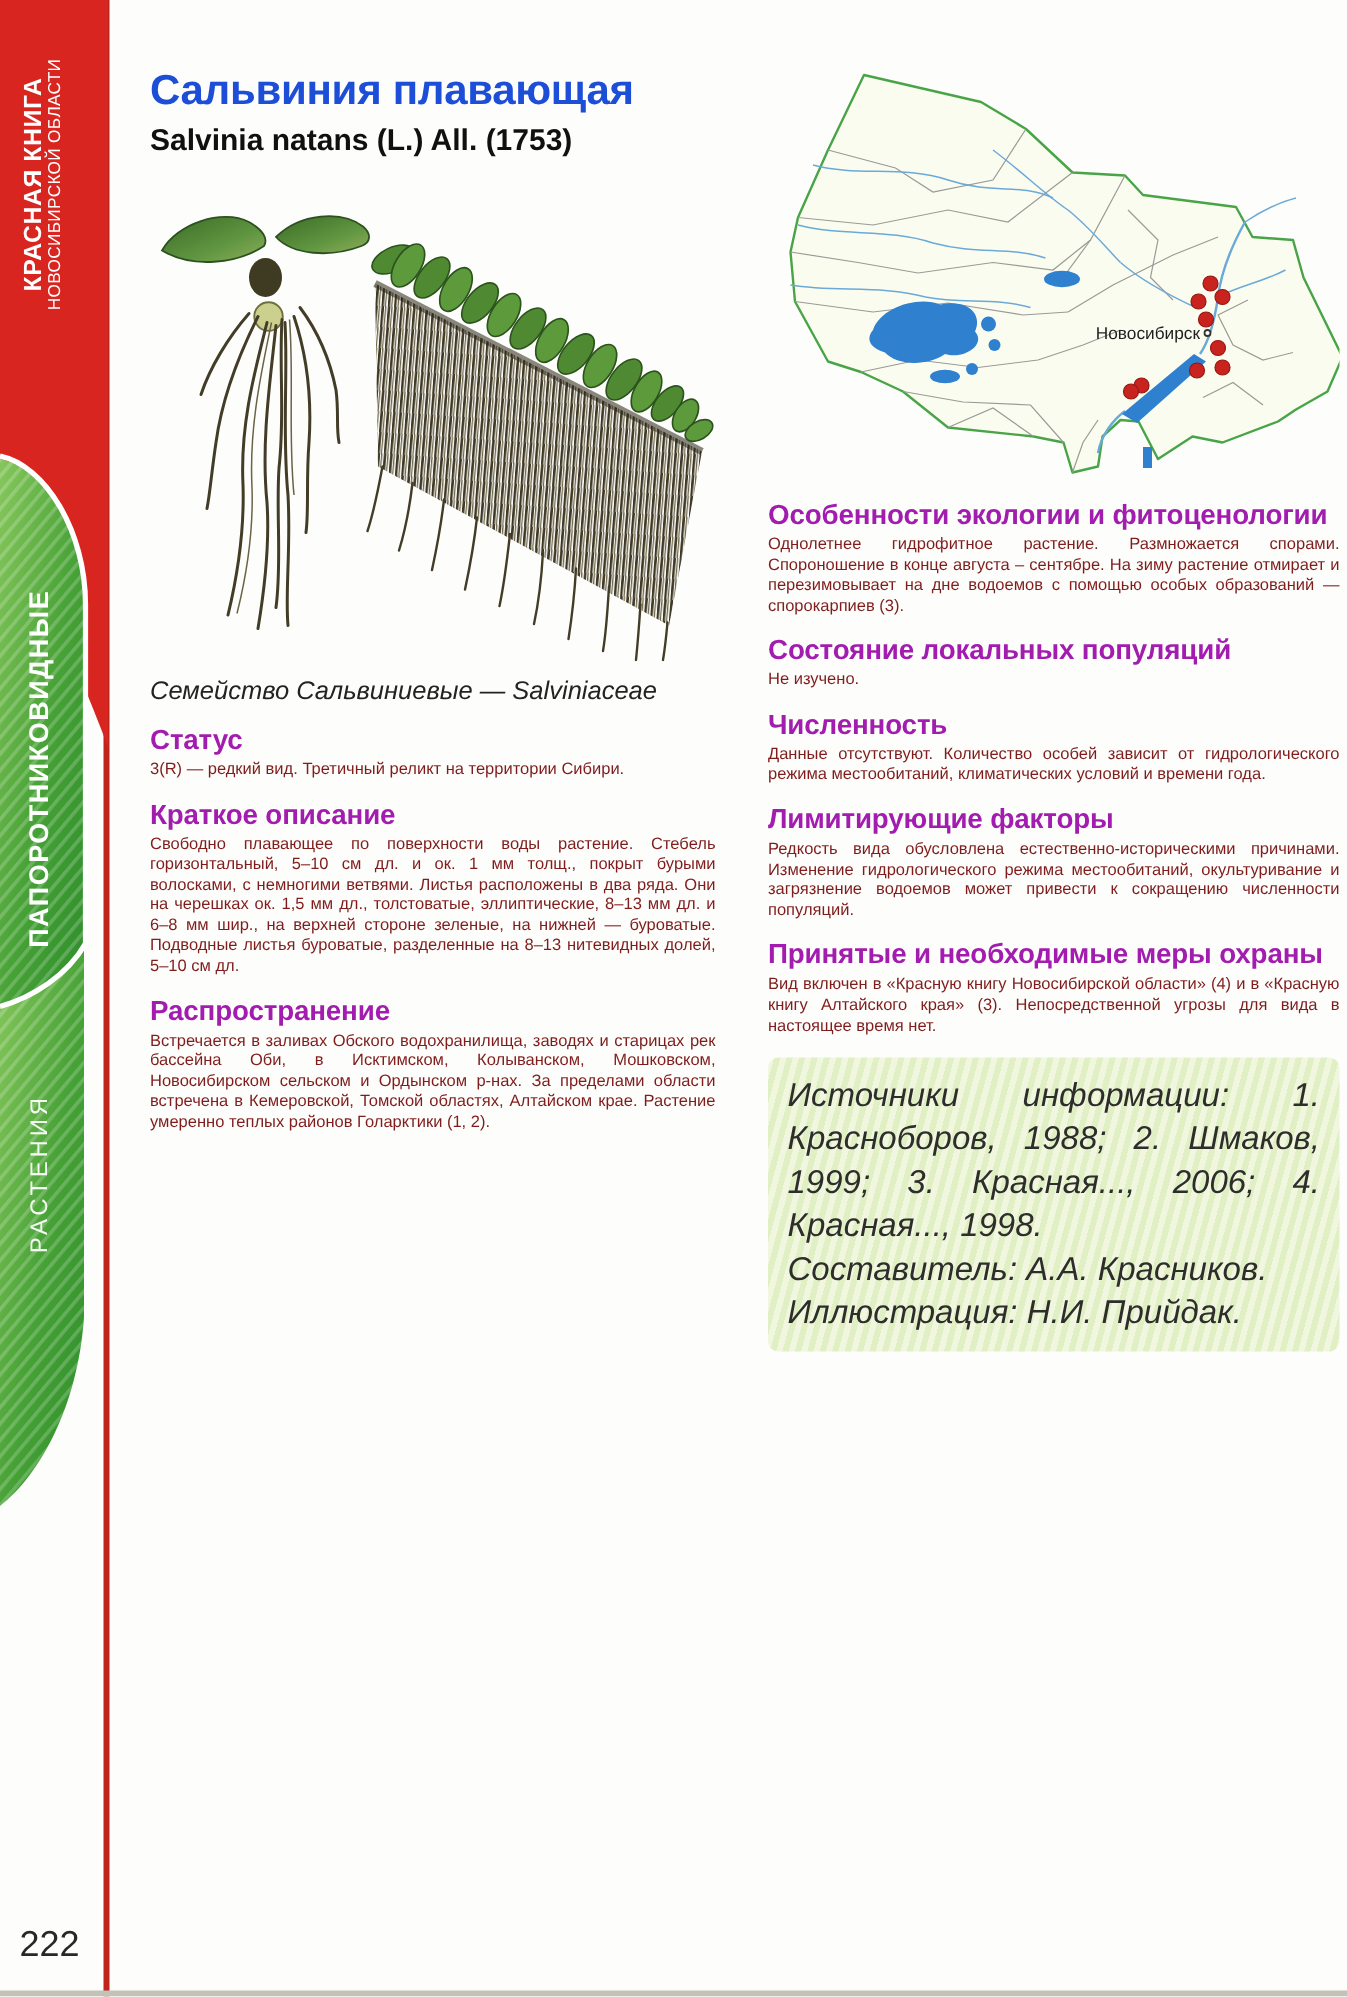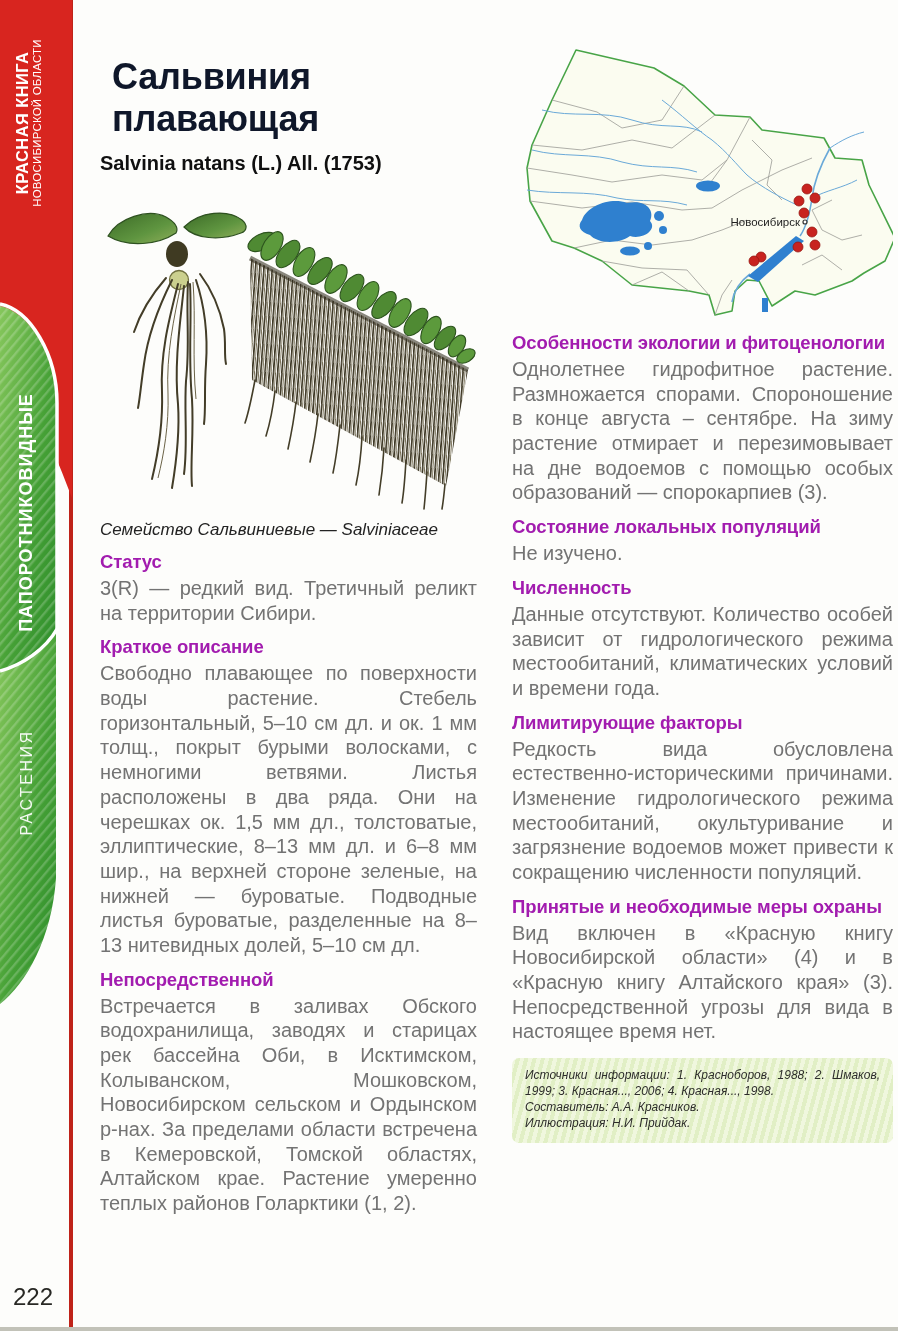--- a/index.html
+++ b/index.html
@@ -19,33 +19,33 @@
   .book-title { font-size:16.5px; font-weight:bold; letter-spacing:.4px; }
   .book-subtitle { font-size:11.5px; letter-spacing:.2px; }
   .section-label { left:16px; top:655px; width:285px; font-weight:bold; font-size:18px; letter-spacing:1px; }
   .group-label  { left:18px; top:855px; width:145px; font-size:16px; letter-spacing:2.5px; color:rgba(255,255,255,.93); }
   .page-number { position:absolute; left:13px; top:1283px; font-size:24px; color:#282824; }
   .page-edge { position:absolute; left:0; bottom:0; width:898px; height:4px; background:#c2c2b8; }
 
   
   .col-left  { position:absolute; left:100px; top:44px; width:377px; }
   .col-right { position:absolute; left:512px; top:40px; width:381px; }
-  .title { font-size:36px; font-weight:bold; color:#0f172a; margin:12px; letter-spacing:-.2px; }
+  .title { font-size:28px; font-weight:bold; color:#1d4ed8; margin:0; letter-spacing:-.2px; }
   .latin { font-size:20px; font-weight:bold; color:#101010; margin:7px 0 0; }
   .illustration { display:block; margin:17px 0 2px; }
   .family { font-style:italic; font-size:17px; color:#232323; margin:10px 0 0; }
   .sec { margin-top:11px; }
   .sec h3 { color:#a21caf; font-size:18.5px; font-weight:bold; margin:0 0 3px; letter-spacing:-.1px; }
-  .sec p  { margin:0; font-size:20px; line-height:1.235; color:#737373; text-align:justify; }
+  .sec p  { margin:0; font-size:11px; line-height:1.235; color:#7f1d1d; text-align:justify; }
   .map-svg { display:block; margin:0 0 10px; }
   .src-box {
     margin-top:14px; border-radius:7px; padding:10px 13px 12px;
     background:repeating-linear-gradient(105deg,#f0f7de 0 4px,#e1efc5 4px 8px);
   }
-  .src-box p { font-style:italic; font-size:12px; line-height:1.32; margin:0; color:#2d2d2b; text-align:justify; }
+  .src-box p { font-style:italic; font-size:22px; line-height:1.32; margin:0; color:#2d2d2b; text-align:justify; }
 </style>
 </head>
 <body>
 
 <div class="sidebar">
   <svg width="75" height="1331" viewBox="0 0 75 1331">
     <defs>
       <linearGradient id="grn" x1="0" y1="0" x2="1" y2="1">
         <stop offset="0" stop-color="#86c75c"></stop>
           <stop offset=".55" stop-color="#46a136"></stop>
@@ -156,21 +156,21 @@
 
   <div class="sec">
     <h3>Статус</h3>
     <p>3(R) — редкий вид. Третичный реликт на территории Сибири.</p>
   </div>
   <div class="sec">
     <h3>Краткое описание</h3>
     <p>Свободно плавающее по поверхности воды растение. Стебель горизонтальный, 5–10 см дл. и ок. 1 мм толщ., покрыт бурыми волосками, с немногими ветвями. Листья расположены в два ряда. Они на черешках ок. 1,5 мм дл., толстоватые, эллиптические, 8–13 мм дл. и 6–8 мм шир., на верхней стороне зеленые, на нижней — буроватые. Подводные листья буроватые, разделенные на 8–13 нитевидных долей, 5–10 см дл.</p>
   </div>
   <div class="sec">
-    <h3>Непосредственной</h3>
+    <h3>Распространение</h3>
     <p>Встречается в заливах Обского водохранилища, заводях и старицах рек бассейна Оби, в Исктимском, Колыванском, Мошковском, Новосибирском сельском и Ордынском р-нах. За пределами области встречена в Кемеровской, Томской областях, Алтайском крае. Растение умеренно теплых районов Голарктики (1, 2).</p>
   </div>
 </div>
 
 <div class="col-right">
 
   <svg class="map-svg" width="381" height="281" viewBox="0 0 381 281">
     <g>
       <path d="M64,10 L142,28 L172,46 L203,75 L238,77 L250,90 L312,98 L323,118 L350,120 L357,145 L383,198 L373,221 L352,233 L340,241 L303,255 L283,251 L260,266 L247,241 L235,240 L223,251 L220,271 L203,275 L197,255 L177,251 L120,245 L90,221 L62,208 L40,201 L18,161 L15,128 L20,105 L40,60 Z" fill="#fbfcf0" stroke="#48a447" stroke-width="1.6" stroke-linejoin="round"></path>
     </g>

